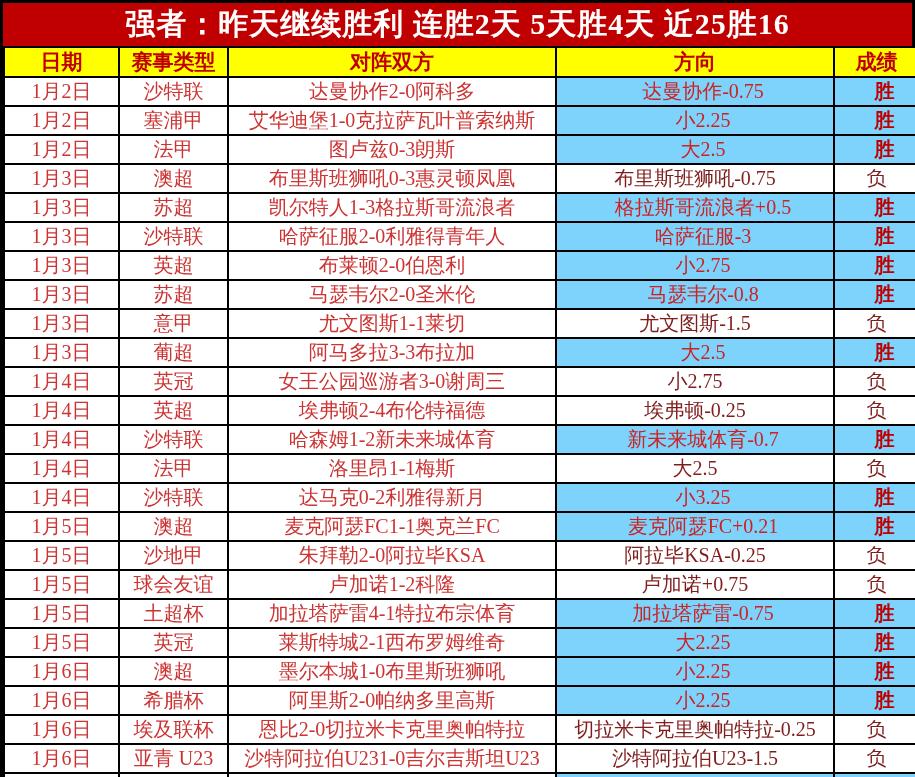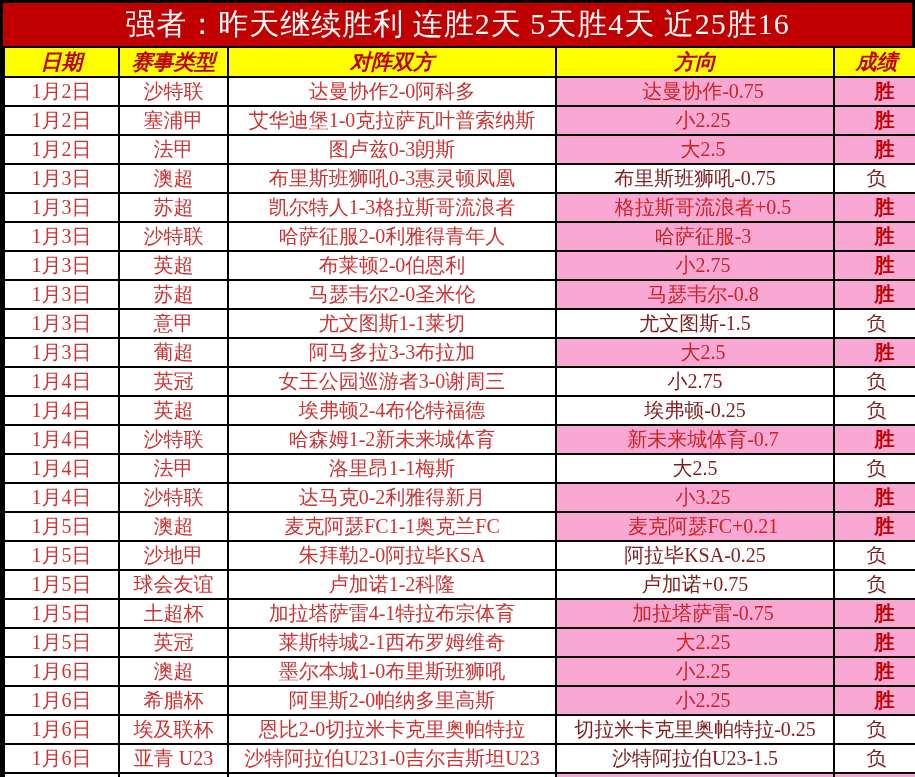--- a/index.html
+++ b/index.html
@@ -13,21 +13,21 @@
     border: 3px solid #000000;
     display: flex;
     flex-direction: column;
     background: #ffffff;
   }
   .title-band {
     height: 43px;
     background: #c00000;
     color: #ffffff;
     font-size: 30px;
-    font-weight: normal;
+    font-weight: bold;
     display: flex;
     align-items: center;
     justify-content: center;
     letter-spacing: 1px;
     flex: 0 0 auto;
     white-space: nowrap;
   }
   table.results {
     width: 100%;
     flex: 1 1 auto;
@@ -41,31 +41,30 @@
     vertical-align: middle;
     overflow: hidden;
     white-space: nowrap;
   }
   th {
     height: 29px;
     background: #ffff00;
     color: #c00000;
     font-size: 21px;
     font-weight: bold;
-    font-style: italic;
   }
   td {
     font-size: 20px;
     background: #ffffff;
   }
   td.c-date, td.c-league, td.c-match {
     color: #cc3333;
   }
   tr.win td.c-dir, tr.win td.c-res {
-    background: #f9a8d4;
+    background: #7dd3fc;
     color: #cc2222;
     padding-left: 16px;
   }
   tr.win td.c-res {
     color: #c00000;
     font-weight: bold;
   }
   tr.loss td.c-dir, tr.loss td.c-res {
     background: #ffffff;
     color: #7f1d1d;

